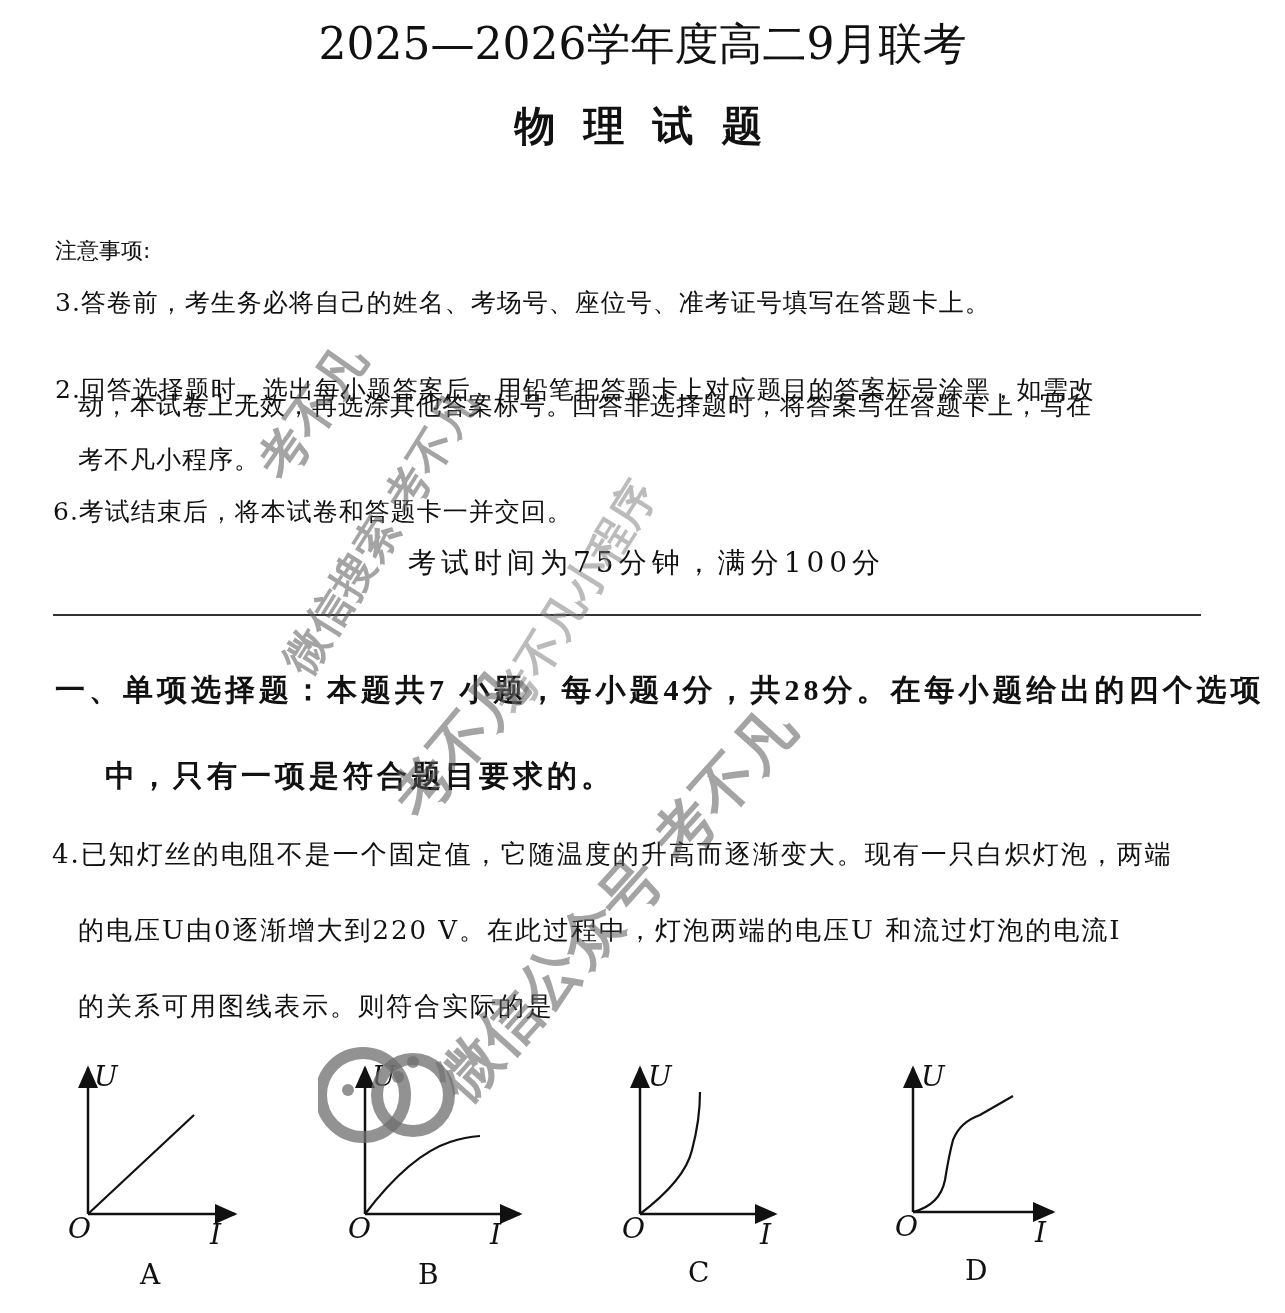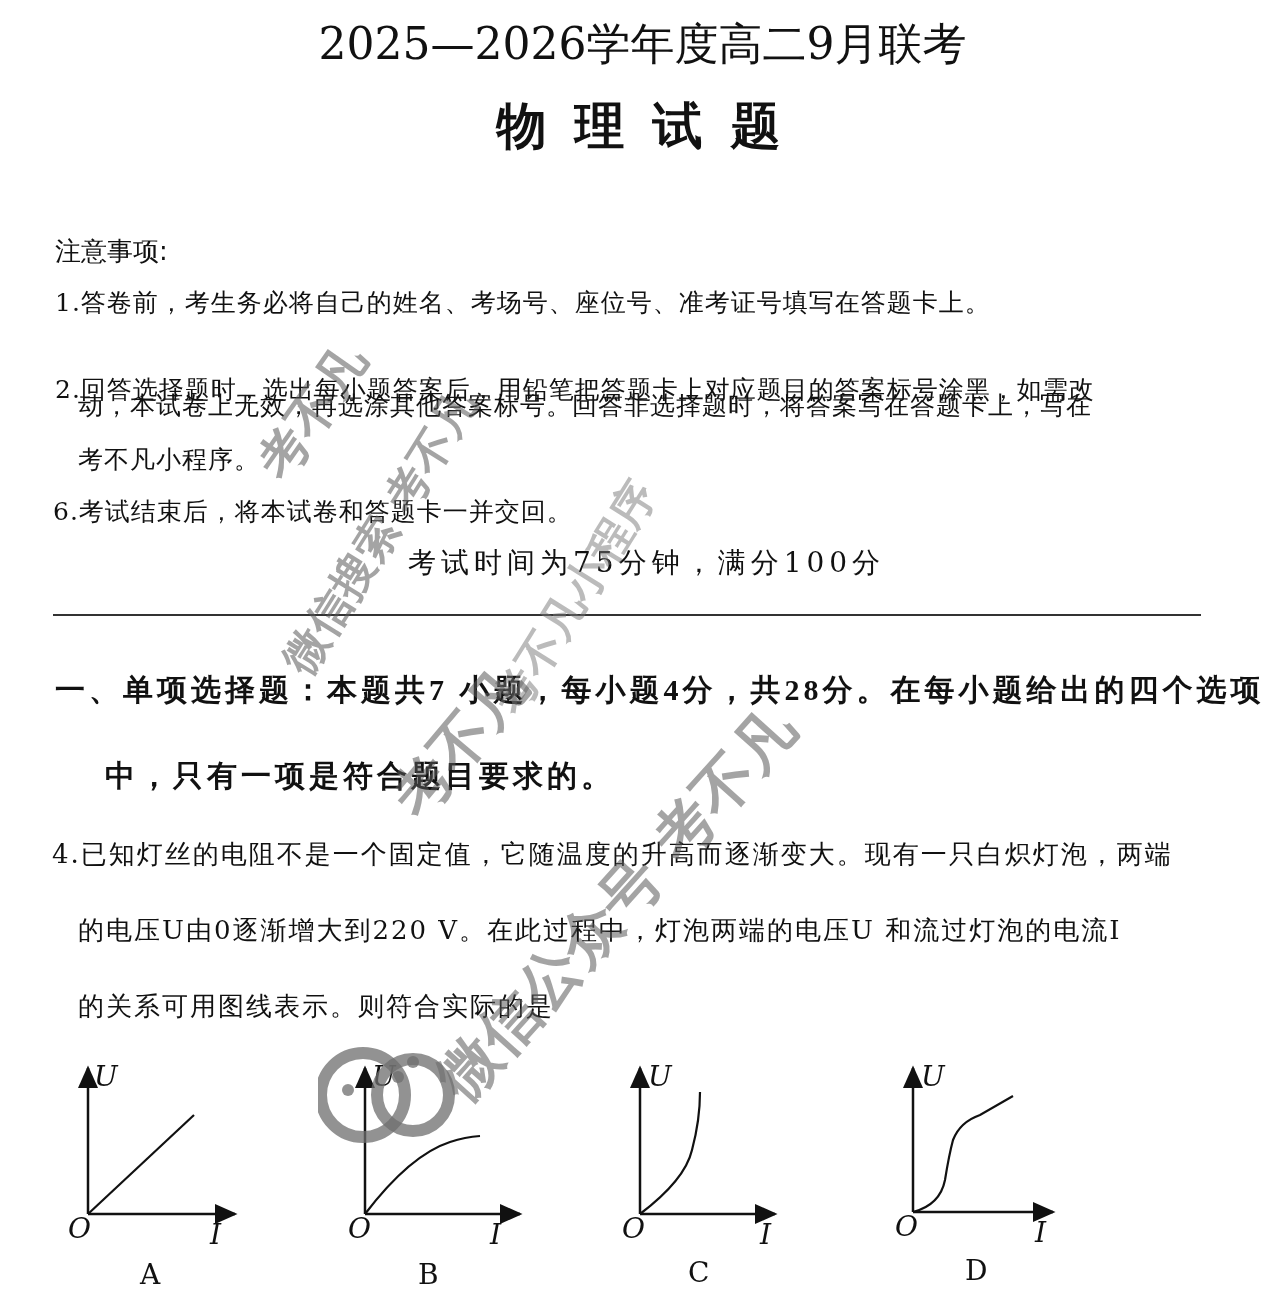--- a/index.html
+++ b/index.html
@@ -1,38 +1,38 @@
 <!DOCTYPE html>
 <html><head>
 <meta charset="utf-8">
 <style>
   html, body { margin:0; padding:0; background:#ffffff; }
   body { width:1285px; height:1313px; position:relative; overflow:hidden; color:#111; font-family:"DejaVu Serif","Liberation Serif",serif; }
   .abs { position:absolute; }
   .title { left:0; width:1285px; top:14px; text-align:center; font-size:44px; line-height:60px; font-family:"DejaVu Serif",serif; letter-spacing:0px; }
-  .subtitle { left:0; width:1285px; top:96px; text-align:center; font-size:50px; line-height:60px; font-weight:bold; font-family:"DejaVu Sans",sans-serif; letter-spacing:28px; padding-left:20px; box-sizing:border-box; }
-  .notice-head { left:55px; top:234px; font-size:26px; line-height:34px; font-family:"DejaVu Sans",sans-serif; }
+  .subtitle { left:0; width:1285px; top:96px; text-align:center; font-size:41px; line-height:60px; font-weight:bold; font-family:"DejaVu Sans",sans-serif; letter-spacing:28px; padding-left:20px; box-sizing:border-box; }
+  .notice-head { left:55px; top:234px; font-size:22px; line-height:34px; font-family:"DejaVu Sans",sans-serif; }
   .line { font-size:25px; line-height:34px; white-space:nowrap; font-family:"DejaVu Serif",serif; letter-spacing:1px; }
   .timeinfo { left:408px; top:547px; font-size:28px; letter-spacing:5px; line-height:32px; white-space:nowrap; }
   .divider { left:53px; top:614px; width:1148px; height:2px; background:#333; }
   .sec { font-size:30px; line-height:36px; font-weight:bold; font-family:Liberation Serif, serif; letter-spacing:4px; white-space:nowrap; }
   .q { font-size:26px; line-height:36px; white-space:nowrap; letter-spacing:2px; }
   .graph { position:absolute; width:200px; height:240px; }
   .graph svg { overflow:visible; }
   .glabel { position:absolute; font-size:28px; font-family:"DejaVu Serif",serif; }
   .watermark { position:absolute; color:rgba(90,90,90,0.55); font-weight:bold; font-family:"DejaVu Sans",sans-serif; white-space:nowrap; transform-origin:left center; pointer-events:none; }
 </style>
 </head>
 <body>
 
 <div class="abs title">2025—2026学年度高二9月联考</div>
 <div class="abs subtitle">物理试题</div>
 
 <div class="abs notice-head">注意事项:</div>
-<div class="abs line" style="left:55px;top:286px;">1.答卷前，考生务必将自己的姓名、考场号、座位号、准考证号填写在答题卡上。</div>
+<div class="abs line" style="left:55px;top:286px;">3.答卷前，考生务必将自己的姓名、考场号、座位号、准考证号填写在答题卡上。</div>
 <div class="abs line" style="left:55px;top:337px;margin-top:36px;">2.回答选择题时，选出每小题答案后，用铅笔把答题卡上对应题目的答案标号涂黑，如需改</div>
 <div class="abs line" style="left:78px;top:389px;">动，本试卷上无效，再选涂其他答案标号。回答非选择题时，将答案写在答题卡上，写在</div>
 <div class="abs line" style="left:78px;top:443px;">考不凡小程序。</div>
 <div class="abs line" style="left:53px;top:495px;">6.考试结束后，将本试卷和答题卡一并交回。</div>
 <div class="abs timeinfo">考试时间为75分钟，满分100分</div>
 <div class="abs divider"></div>
 
 <div class="abs sec" style="left:55px;top:672px;">一、单项选择题：本题共7 小题，每小题4分，共28分。在每小题给出的四个选项</div>
 <div class="abs sec" style="left:105px;top:758px;">中，只有一项是符合题目要求的。</div>
 

